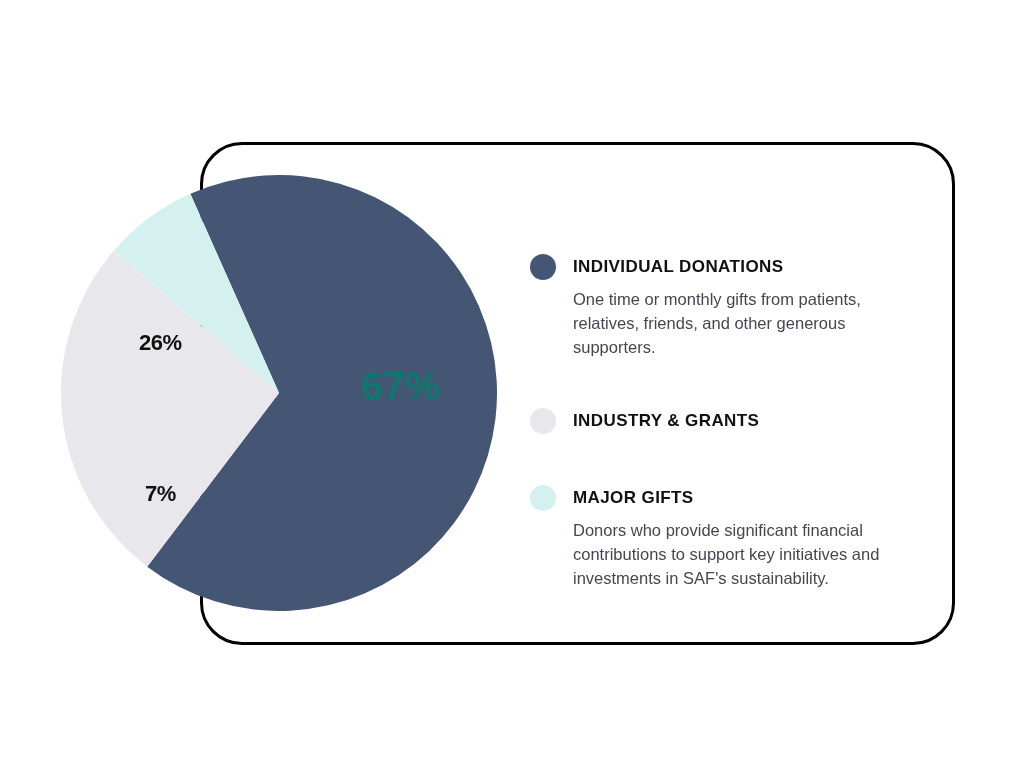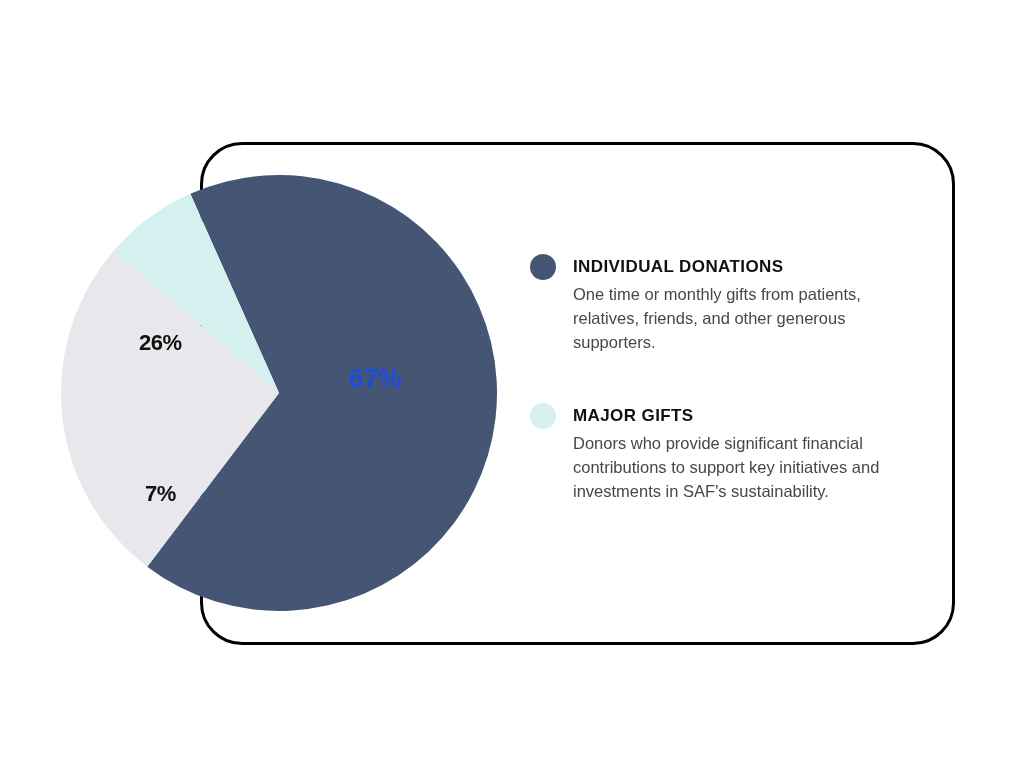--- a/index.html
+++ b/index.html
@@ -50,23 +50,23 @@
     height: 436px;
   }
   .slice-label {
     position: absolute;
     font-family: "Liberation Sans", sans-serif;
     font-weight: bold;
     white-space: nowrap;
     letter-spacing: -0.5px;
   }
   .slice-label-major {
-    font-size: 27px;
-    color: #1d4ed8;
-    left: 288px;
+    font-size: 40px;
+    color: #0f766e;
+    left: 300px;
     top: 189px;
   }
   .slice-label-mid {
     font-size: 22px;
     color: #111111;
     left: 78px;
     top: 155px;
   }
   .slice-label-small {
     font-size: 22px;
@@ -106,20 +106,21 @@
   .legend-title {
     font-family: "Liberation Sans", sans-serif;
     font-size: 17px;
     font-weight: bold;
     color: #111111;
     letter-spacing: 0.4px;
     text-transform: uppercase;
   }
   .legend-desc {
     margin-left: 43px;
+    margin-top: 5px;
     font-family: "Liberation Sans", sans-serif;
     font-size: 16.5px;
     line-height: 24px;
     color: #44484d;
     max-width: 348px;
   }
 </style>
 </head>
 <body>
 
@@ -142,20 +143,24 @@
 
     <div class="legend-item">
       <div class="legend-head">
         <span class="legend-dot" id="legend-dot-0" style="background: rgb(69, 86, 117);"></span>
         <span class="legend-title">INDIVIDUAL DONATIONS</span>
       </div>
       <div class="legend-desc">One time or monthly gifts from patients, relatives, friends, and other generous supporters.</div>
     </div>
 
     <div class="legend-item">
+      <div class="legend-head">
+        <span class="legend-dot" id="legend-dot-1" style="background: rgb(232, 232, 236);"></span>
+        <span class="legend-title">INDUSTRY &amp; GRANTS</span>
+      </div>
     </div>
 
     <div class="legend-item">
       <div class="legend-head">
         <span class="legend-dot" id="legend-dot-2" style="background: rgb(212, 240, 239);"></span>
         <span class="legend-title">MAJOR GIFTS</span>
       </div>
       <div class="legend-desc">Donors who provide significant financial contributions to support key initiatives and investments in SAF's sustainability.</div>
     </div>
 

